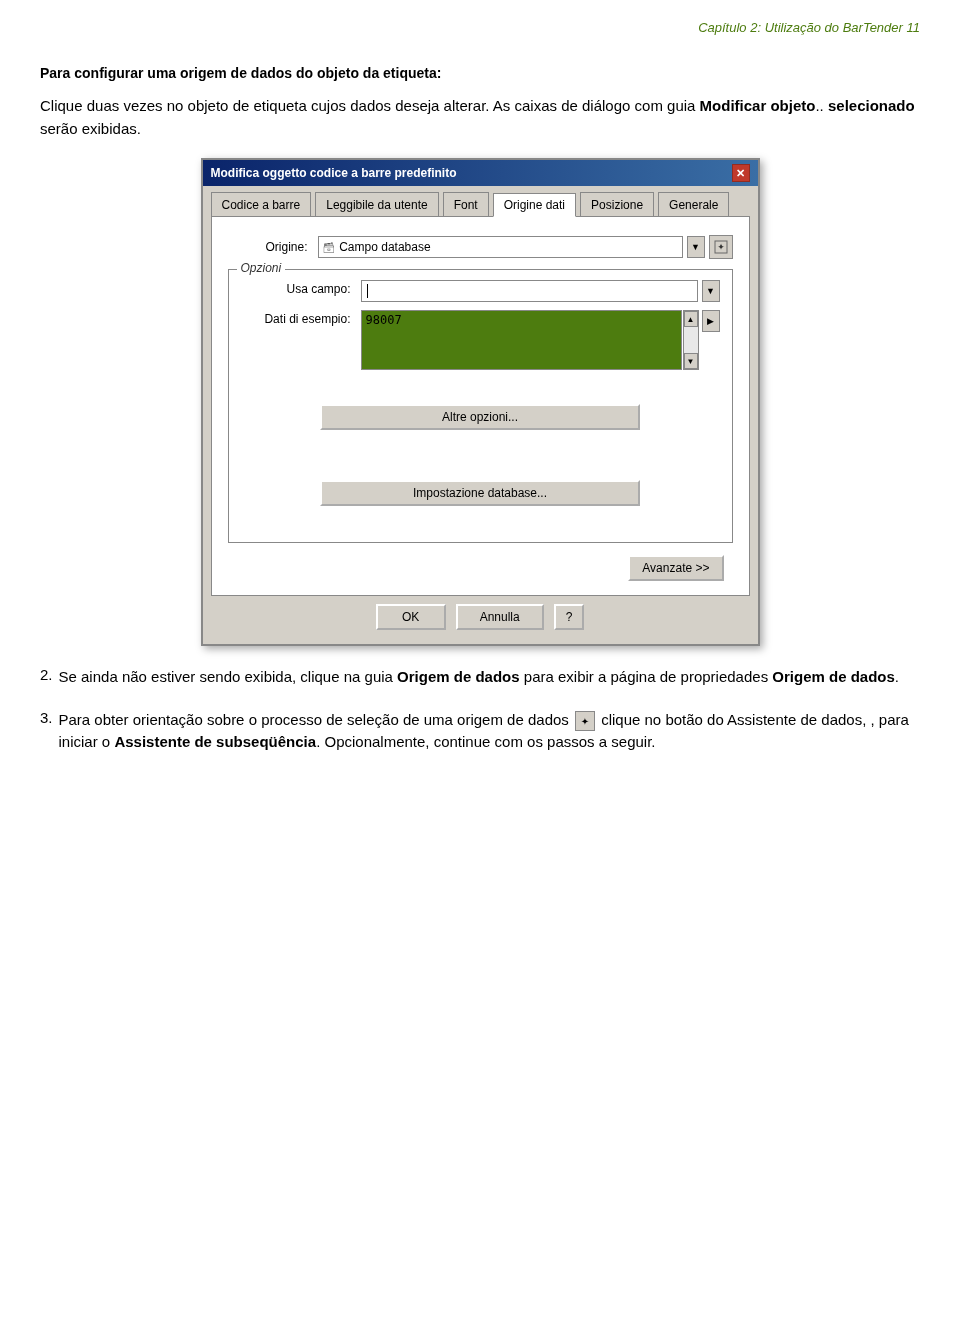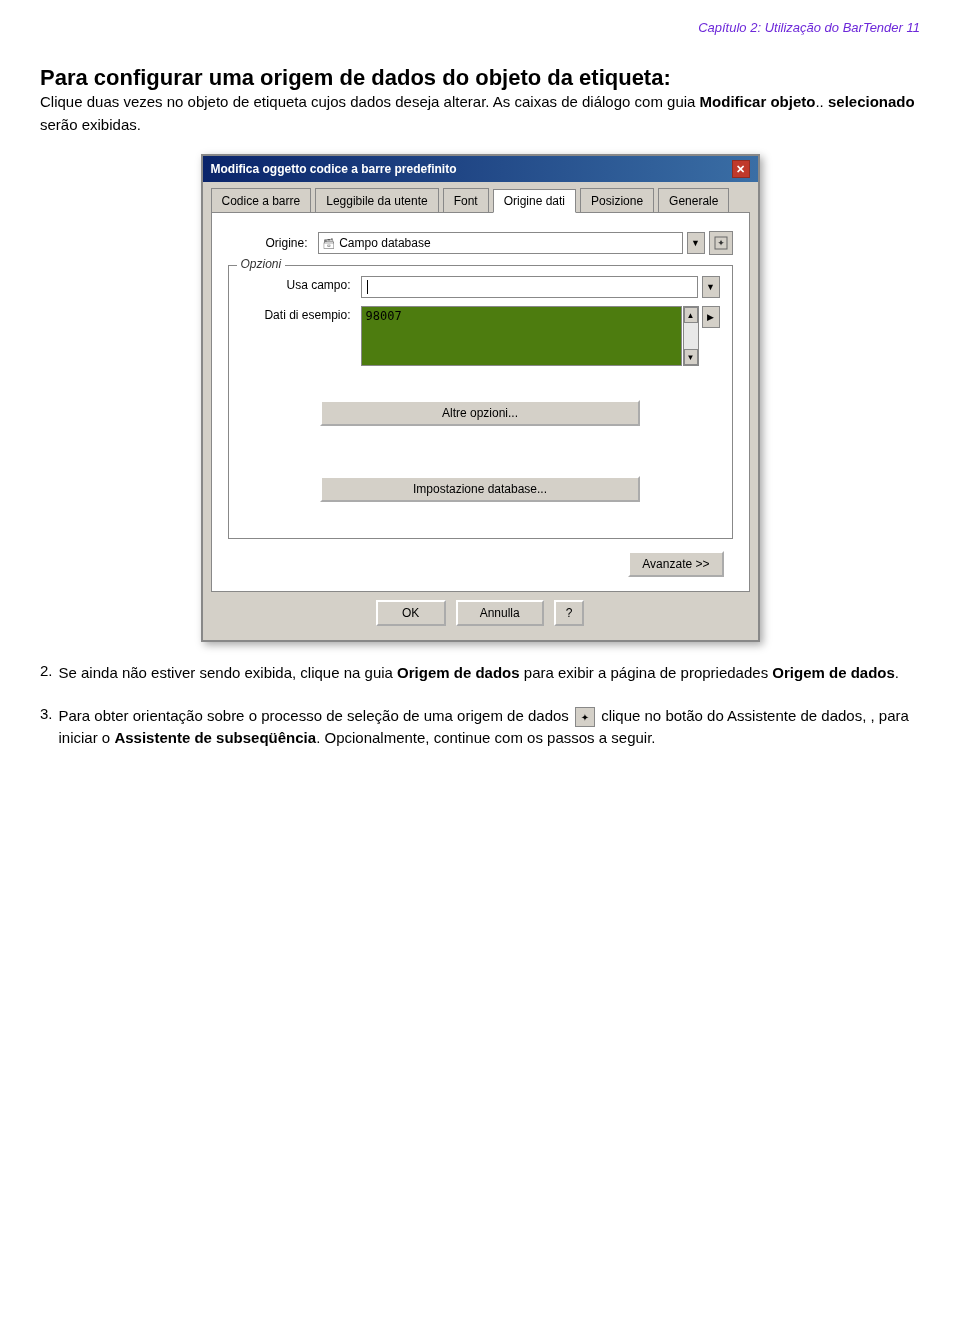--- a/index.html
+++ b/index.html
@@ -9,28 +9,29 @@
       font-size: 15px;
       color: #000;
       width: 960px;
       min-height: 1333px;
       padding: 20px 40px 40px 40px;
     }
 
     .header-line {
       text-align: right;
       font-size: 13px;
-      color: #6d28d9;
+      color: #4d7c0f;
       margin-bottom: 30px;
       font-style: italic;
     }
 
     .section-title {
-      font-size: 22px;
+      font-size: 14px;
       font-weight: bold;
+      margin-bottom: 14px;
     }
 
     .body-text {
       font-size: 15px;
       margin-bottom: 10px;
       line-height: 1.5;
     }
 
     .body-text b {
       font-weight: bold;

